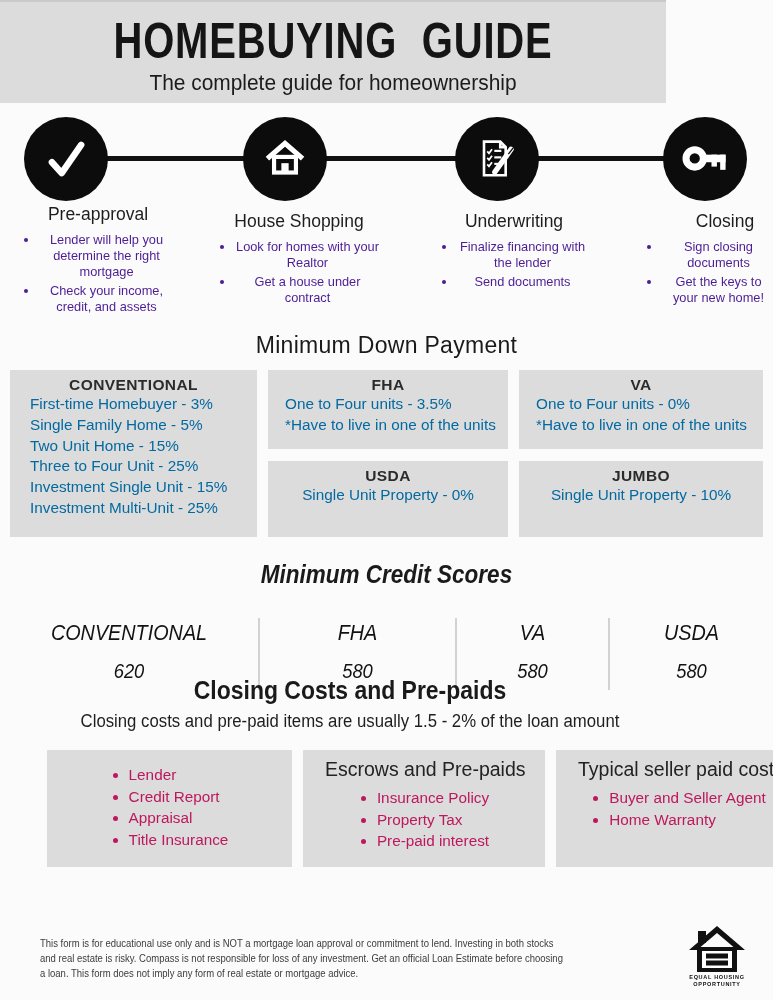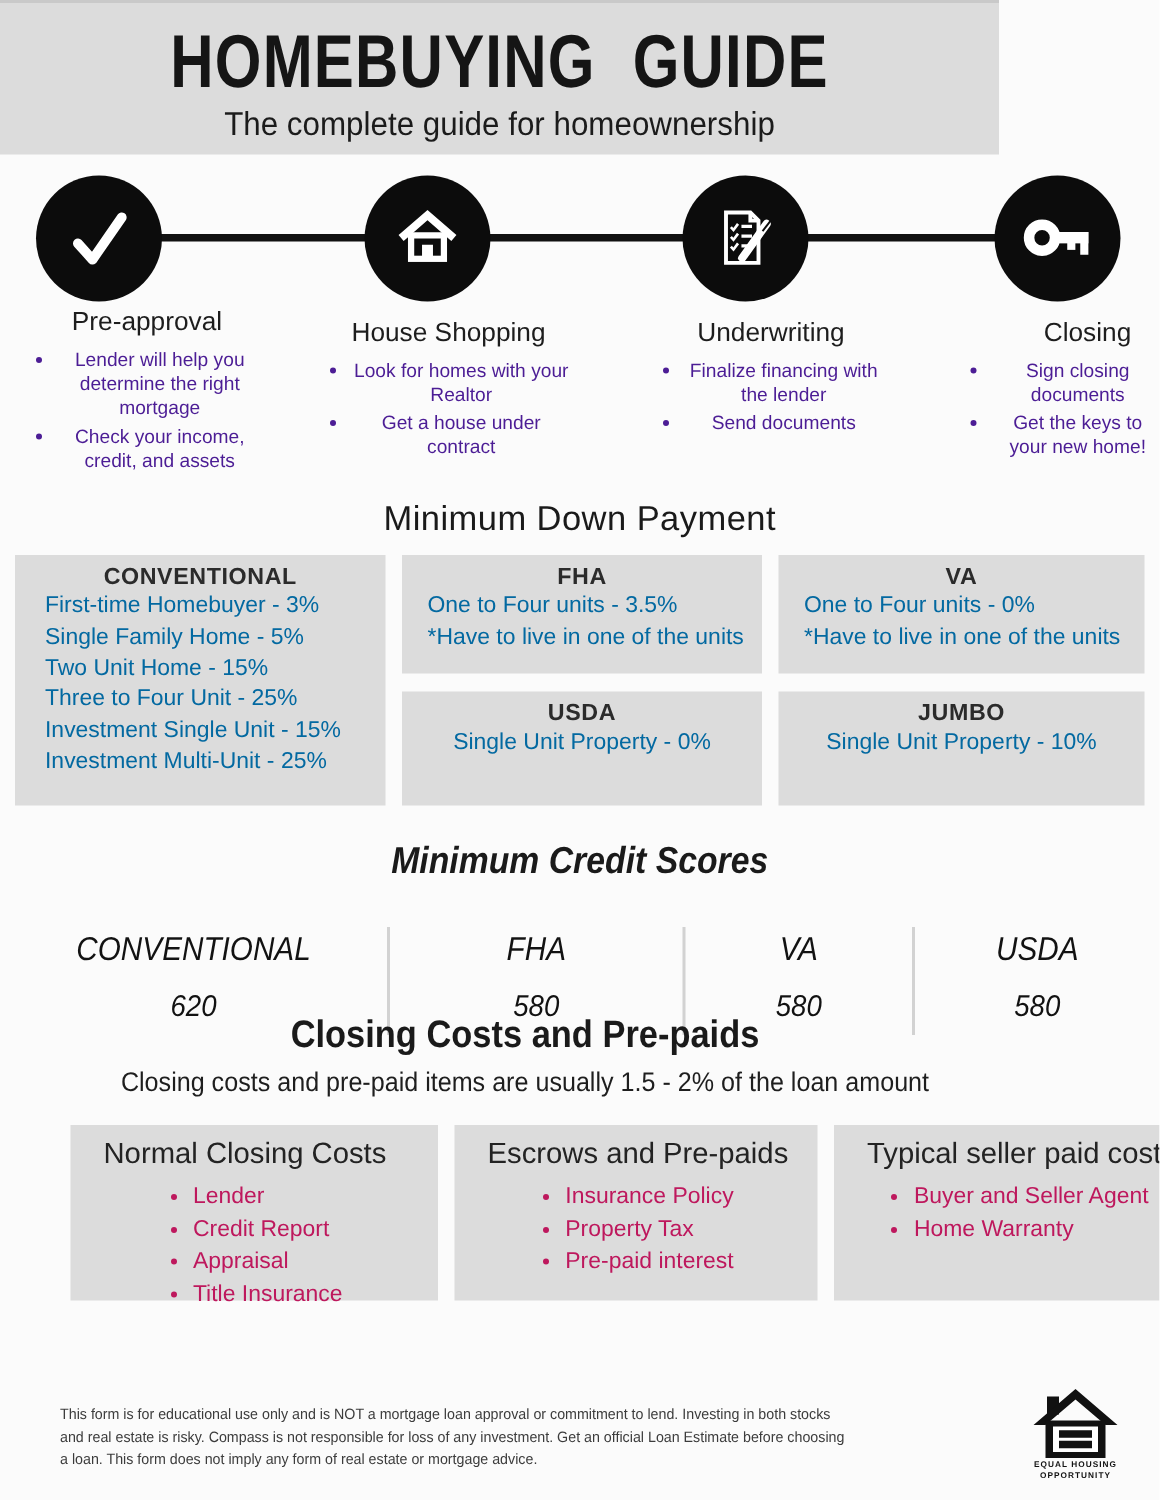--- a/index.html
+++ b/index.html
@@ -221,21 +221,20 @@
       </div>
     </div>
   </section>
 
   <section class="closing">
     <h2 class="sec-heading closing-heading">Closing Costs and Pre-paids</h2>
     <div class="closing-subtitle">Closing costs and pre-paid items are usually 1.5 - 2% of the loan amount</div>
     <div class="cc-grid">
 
       <div class="box cc-box">
-        <div class="cc-title">Normal Closing Costs</div>
         <ul class="cc-list">
           <li>Lender</li>
           <li>Credit Report</li>
           <li>Appraisal</li>
           <li>Title Insurance</li>
         </ul>
       </div>
 
       <div class="box cc-box">
         <div class="cc-title">Escrows and Pre-paids</div>

